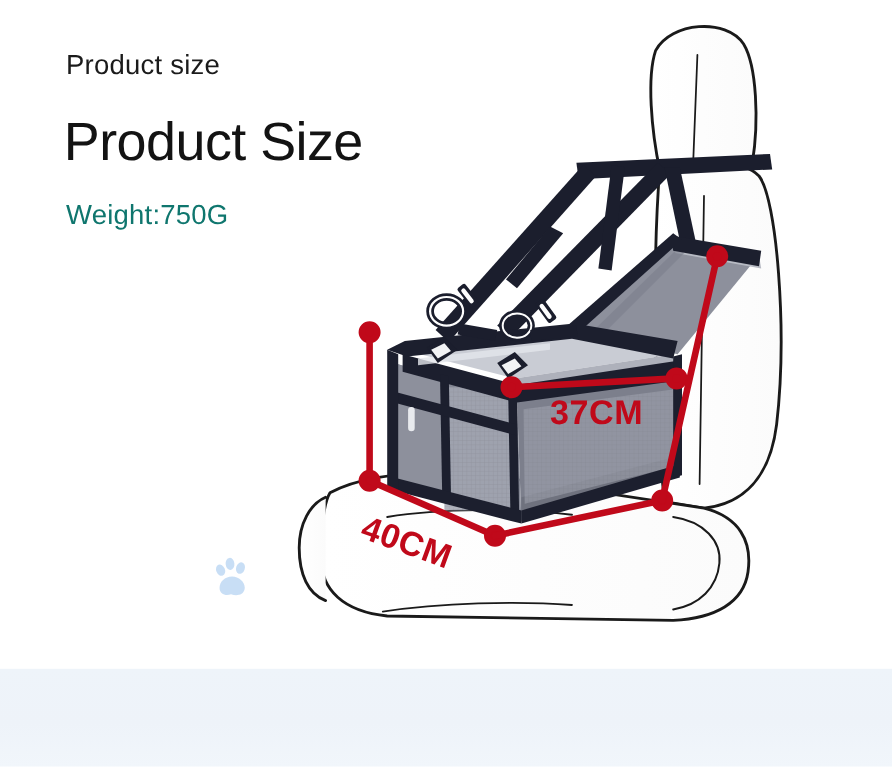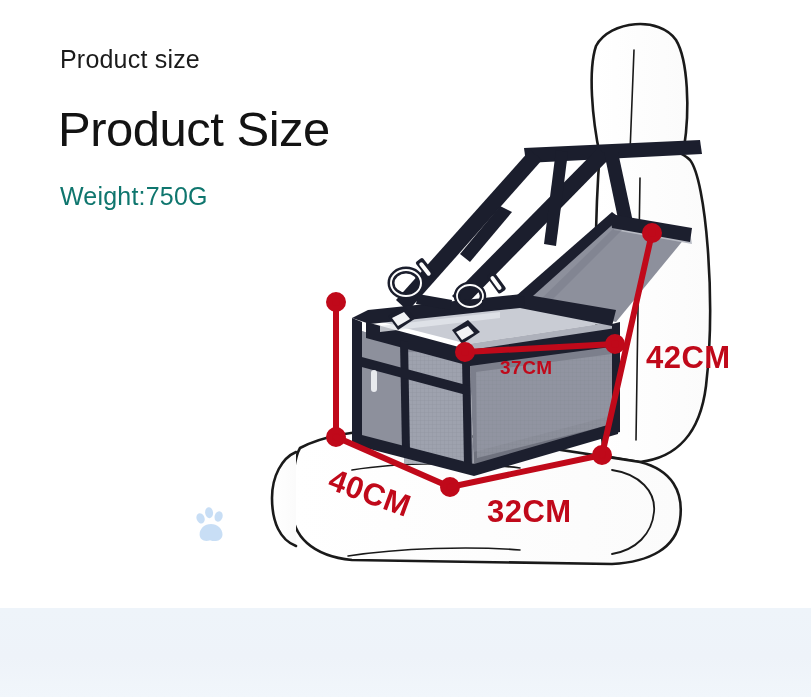--- a/index.html
+++ b/index.html
@@ -35,21 +35,21 @@
   
   .dim {
     position:absolute;
     color:#c0091a;
     font-size:31px;
     font-weight:700;
     white-space:nowrap;
     letter-spacing:.5px;
   }
   .dim-22 { left:236px; top:360px; }
-  .dim-37 { left:500px; top:357px; font-size:19px;text-align:right; }
+  .dim-37 { left:500px; top:357px; font-size:31px;text-align:right; }
   .dim-42 { left:646px; top:340px; }
   .dim-40 { left:336px; top:462px; transform:rotate(20deg); transform-origin:0 0; }
   .dim-32 { left:487px; top:494px; }
 
   
   .paw-wm { position:absolute; left:192px; top:505px; width:38px; height:40px; opacity:.95; }
 
   
   .footer {
     position:absolute; left:0; top:608px; width:811px; height:89px;
@@ -215,23 +215,21 @@
       <line x1="465" y1="352" x2="615" y2="344"></line>
       <circle cx="465" cy="352" r="7"></circle>
       <circle cx="615" cy="344" r="7"></circle>
 
       <line x1="652" y1="233" x2="602" y2="455"></line>
       <circle cx="652" cy="233" r="7"></circle>
     </g>
   </svg>
 
   <div class="dim dim-37">37CM</div>
-  <div class="dim dim-42">42CM</div>
   <div class="dim dim-40">40CM</div>
-  <div class="dim dim-32">32CM</div>
 
   <svg class="paw-wm" viewBox="0 0 40 42">
     <g fill="#c6ddf5">
       <ellipse cx="9" cy="14" rx="4.2" ry="5.6" transform="rotate(-22 9 14)"></ellipse>
       <ellipse cx="18" cy="8" rx="4.2" ry="5.8" transform="rotate(-6 18 8)"></ellipse>
       <ellipse cx="28" cy="12" rx="4.2" ry="5.6" transform="rotate(18 28 12)"></ellipse>
       <path d="M20 20 C27 20 33 26 32 32 C31 38 24 39 19 37 C14 39 8 37 8 31 C8 25 13 20 20 20 Z"></path>
     </g>
   </svg>
 

